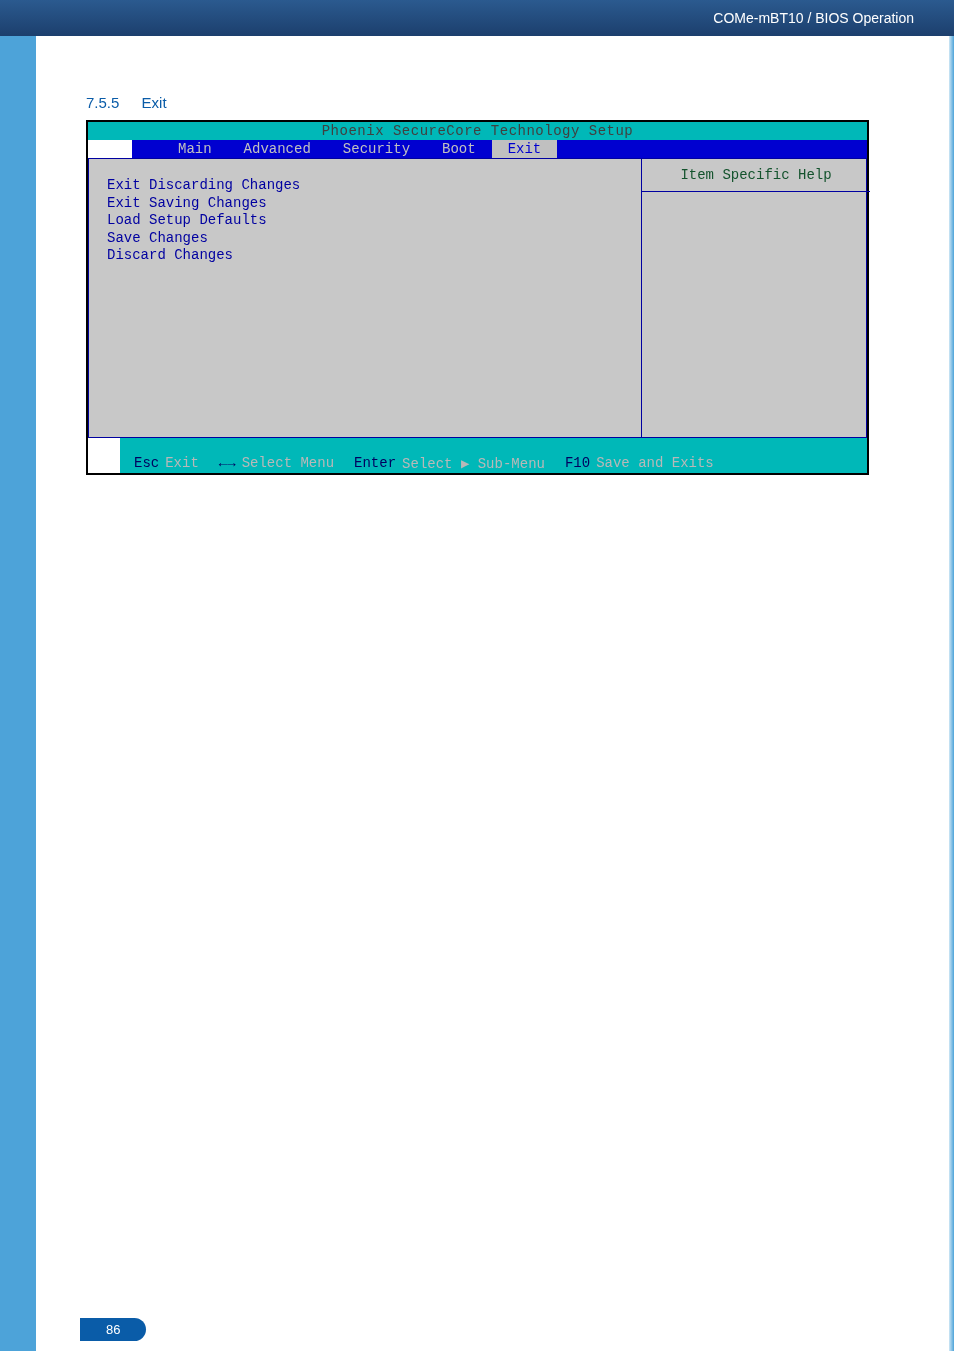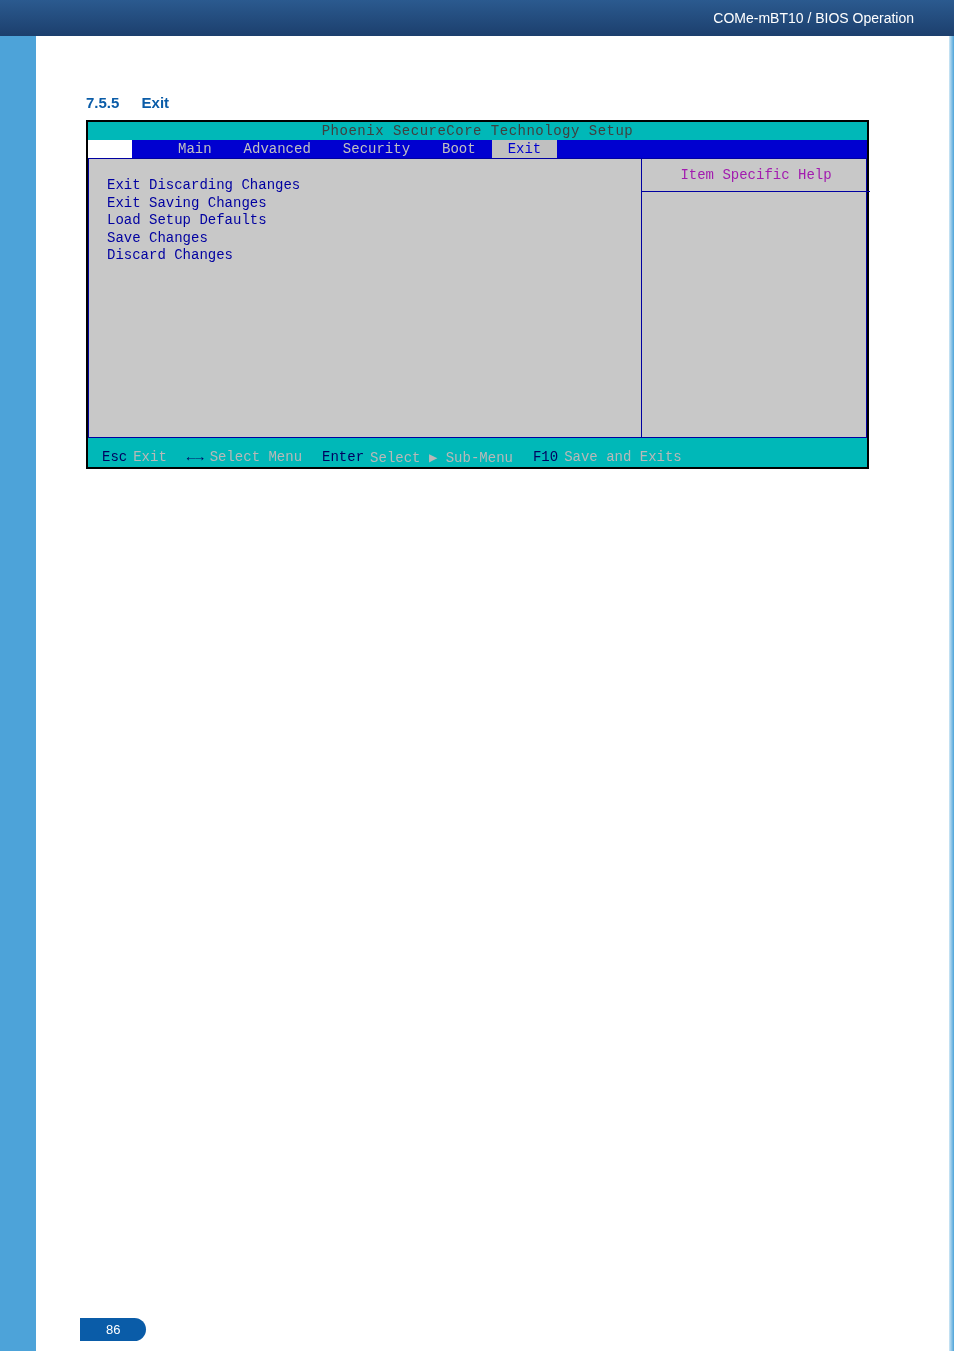--- a/index.html
+++ b/index.html
@@ -25,21 +25,21 @@
       justify-content: flex-end;
       align-items: center;
       padding-right: 40px;
       font-size: 14px;
     }
     .section-title {
       position: absolute;
       top: 94px;
       left: 86px;
       color: #0a5ca8;
-      font-weight: bold;
+      font-weight: normal;
       font-size: 15px;
     }
     .section-num { margin-right: 18px; }
     .bios-window {
       position: absolute;
       top: 120px;
       left: 86px;
       width: 783px;
       border: 2px solid #000;
       font-family: "Courier New", monospace;
@@ -84,44 +84,45 @@
     }
     .menu-item {
       color: #0000a0;
       padding: 0;
       line-height: 1.25;
       cursor: pointer;
     }
     .bios-help {
       width: 225px;
       padding: 8px 8px 8px 12px;
-      color: #a21caf;
+      color: #14532d;
       display: flex;
       flex-direction: column;
       border: 1px solid #0000a0;
       border-left: none;
     }
     .help-title {
       text-align: center;
       padding-bottom: 8px;
     }
     .help-divider {
       border-top: 1px solid #0000a0;
       margin: 0 -12px 10px -12px;
     }
     .help-body {
       line-height: 1.25;
       white-space: pre-wrap;
     }
     .bios-footer {
       background: #00b8b8;
       color: #c0c0c0;
-      padding: 11px 0 1px 14px;
+      padding: 17px 0 1px 14px;
       display: flex;
       gap: 0;
+      margin-left: 32px;
     }
     .footer-key { color: #000060; margin-right: 6px; }
     .footer-label { color: #b8b8b8; margin-right: 20px; }
     .footer-arrow { color: #000060; margin-right: 6px; }
     .page-number {
       position: absolute;
       bottom: 0;
       left: 0;
       width: 100%;
       height: 42px;

